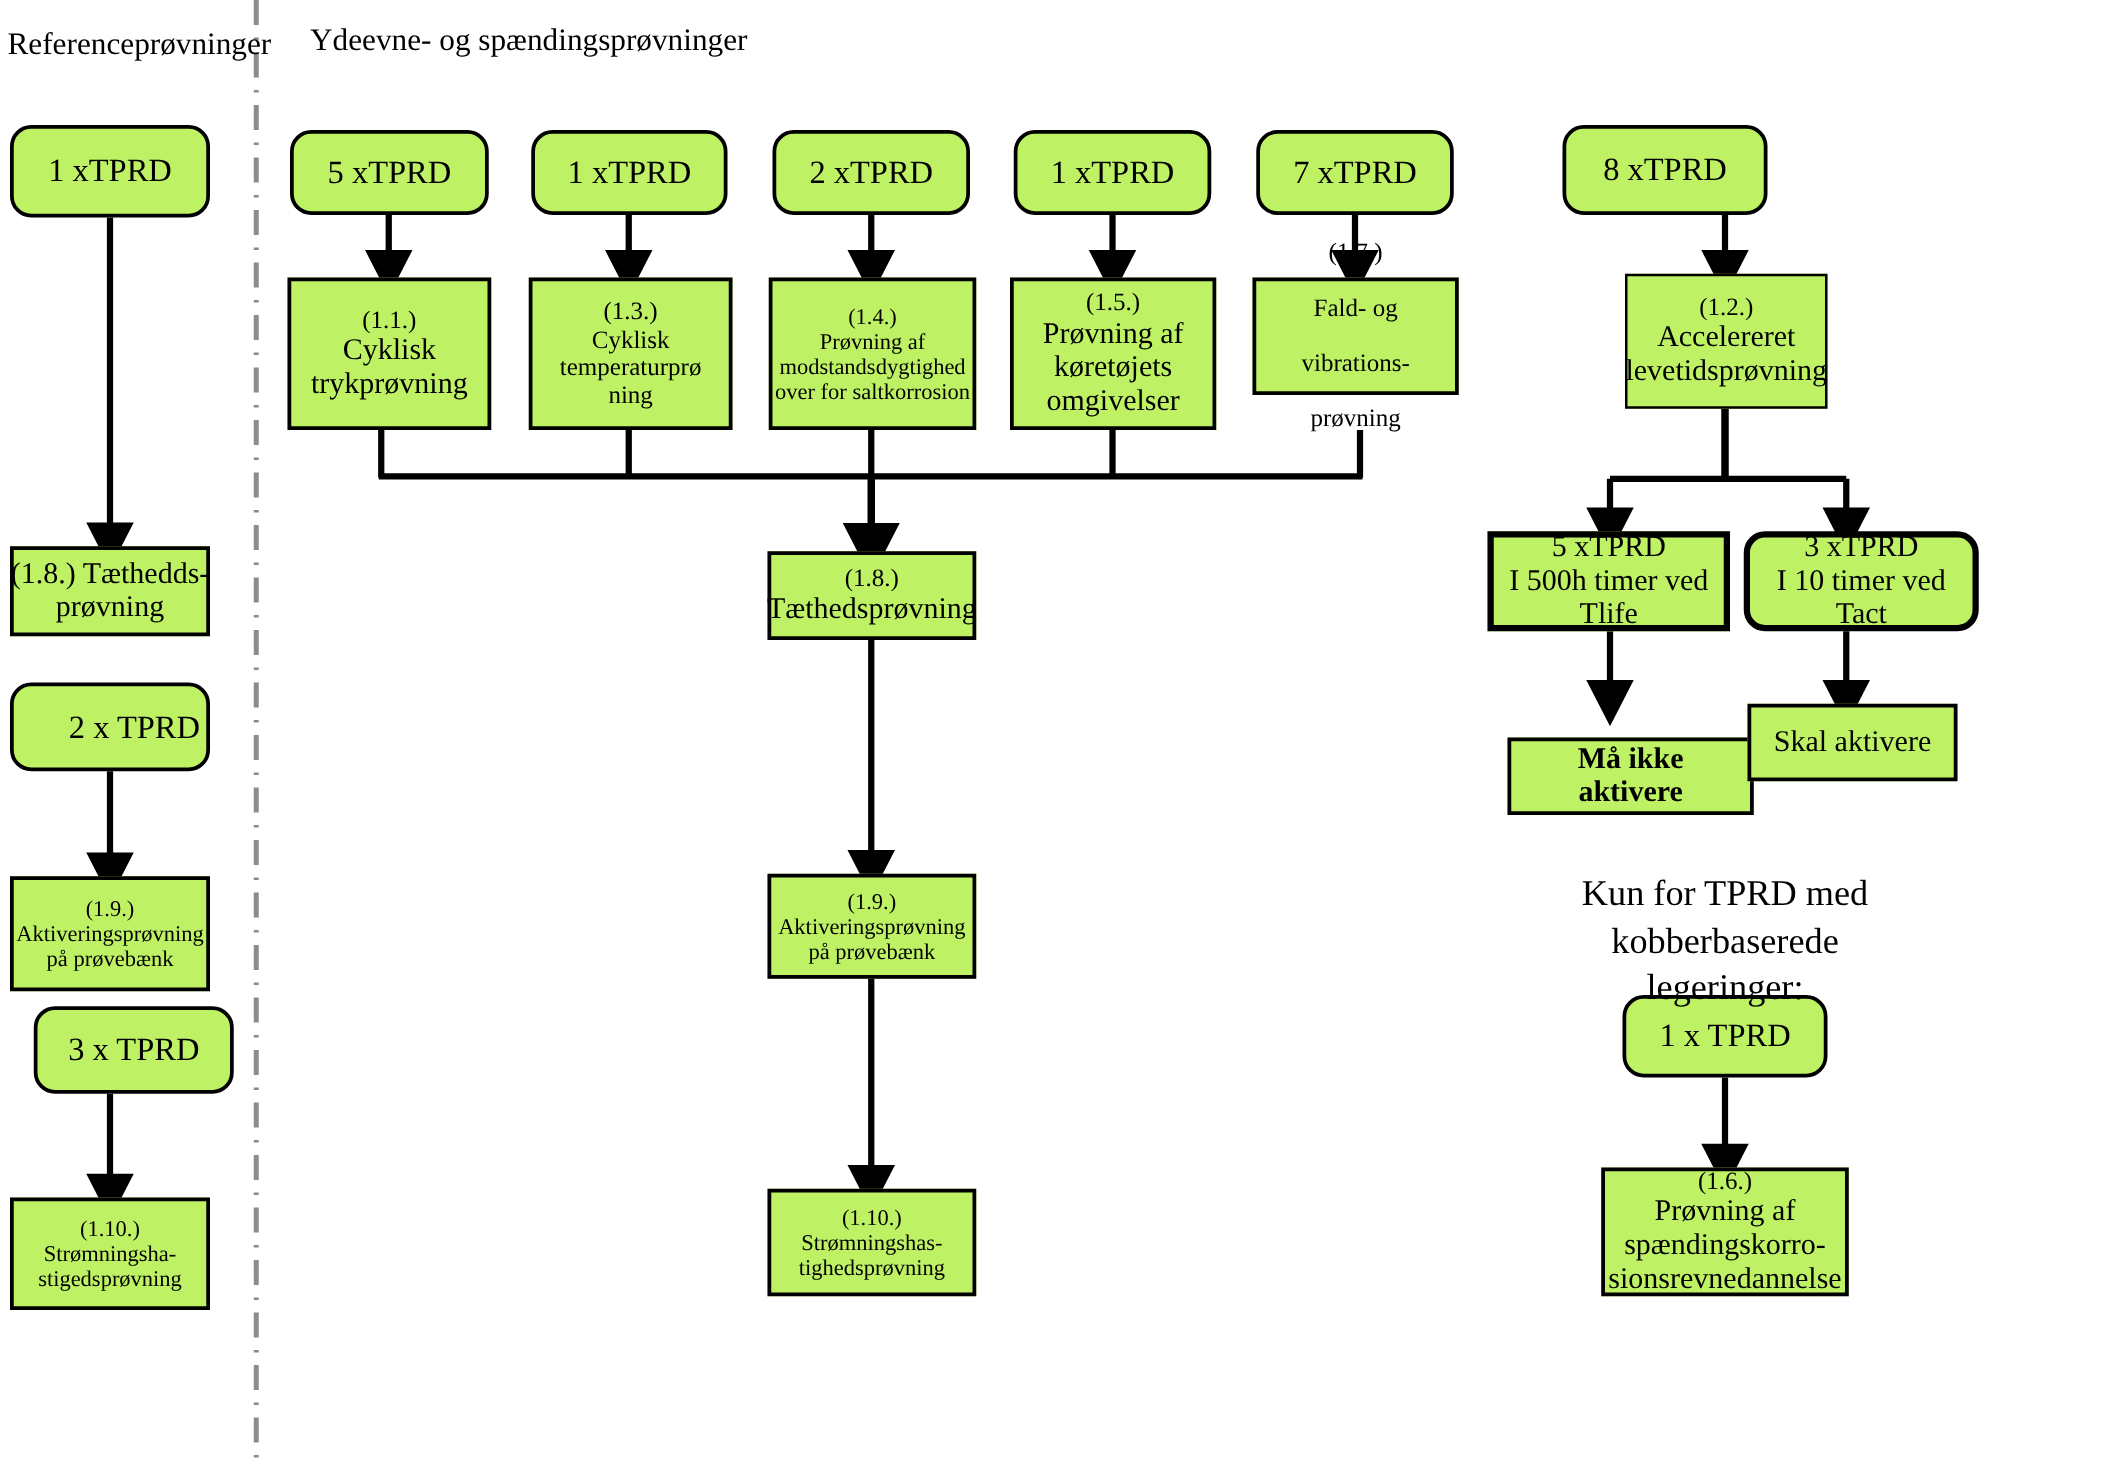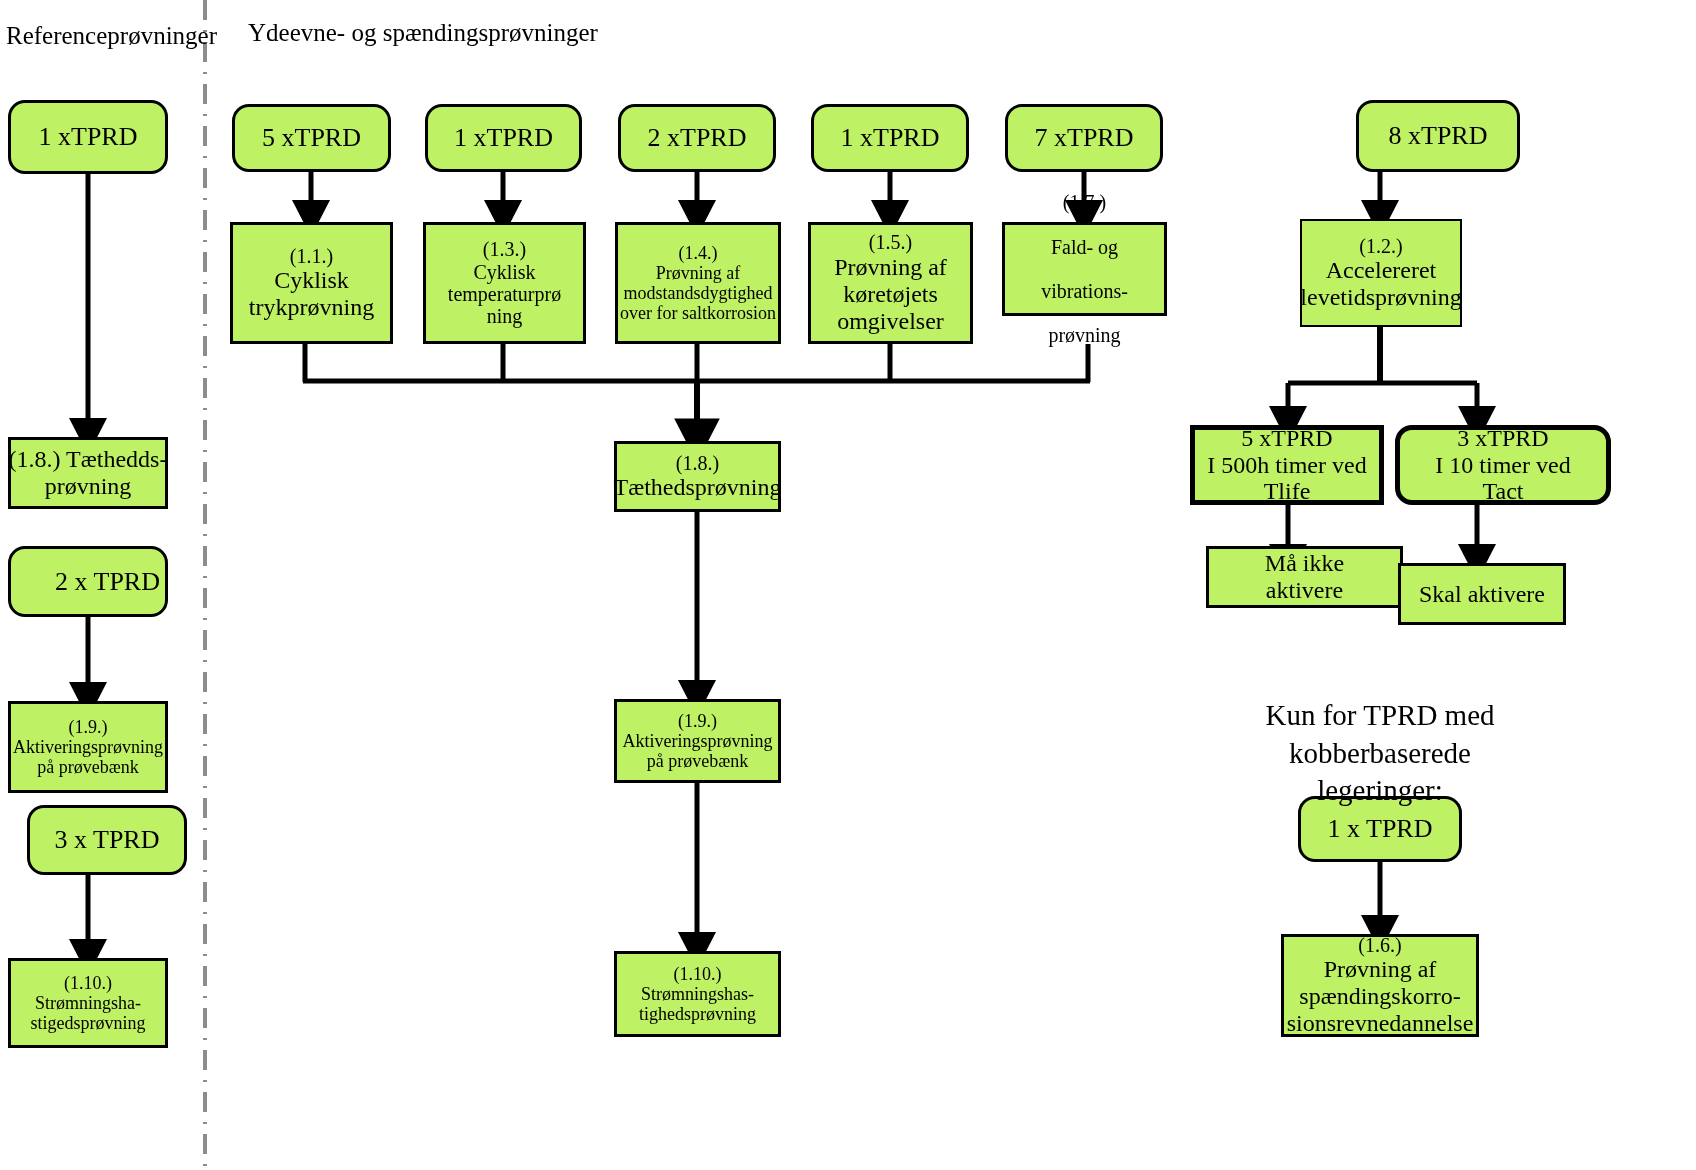--- a/index.html
+++ b/index.html
@@ -211,43 +211,43 @@
     <span class="ln">Aktiveringsprøvning</span>
     <span class="ln">på prøvebænk</span>
   </div>
 
   <div class="node fs-xs" style="left:614px; top:951px; width:167px; height:86px;">
     <span class="ln">(1.10.)</span>
     <span class="ln">Strømningshas-</span>
     <span class="ln">tighedsprøvning</span>
   </div>
 
-  <div class="node round fs-big" style="left:1356px; top:100px; width:164px; height:72px;">
+  <div class="node round fs-big" style="left:1250px; top:100px; width:164px; height:72px;">
     <span class="ln">8 xTPRD</span>
   </div>
 
   <div class="node thin fs-med" style="left:1300px; top:219px; width:162px; height:108px;">
     <span class="ln fs-small">(1.2.)</span>
     <span class="ln">Accelereret</span>
     <span class="ln">levetidsprøvning</span>
   </div>
 
   <div class="node thick fs-med" style="left:1190px; top:425px; width:194px; height:80px;">
     <span class="ln">5 xTPRD</span>
     <span class="ln">I 500h timer ved</span>
     <span class="ln">Tlife</span>
   </div>
 
-  <div class="node round thick fs-med" style="left:1395px; top:425px; width:216px; height:80px;">
+  <div class="node round thick fs-med" style="left:1395px; top:425px; width:188px; height:80px;">
     <span class="ln">3 xTPRD</span>
     <span class="ln">I 10 timer ved</span>
     <span class="ln">Tact</span>
   </div>
 
-  <div class="node fs-med" style="left:1206px; top:546px; width:197px; height:62px;">
+  <div class="node fs-med" style="left:1206px; top:590px; width:197px; height:62px;font-weight:bold;">
     <span class="ln">Må ikke</span>
     <span class="ln">aktivere</span>
   </div>
 
   <div class="node fs-med" style="left:1398px; top:563px; width:168px; height:62px;">
     <span class="ln">Skal aktivere</span>
   </div>
 
   <div class="note" style="left:1262px; top:697px; width:236px;">
     <span class="ln">Kun for TPRD med</span>

